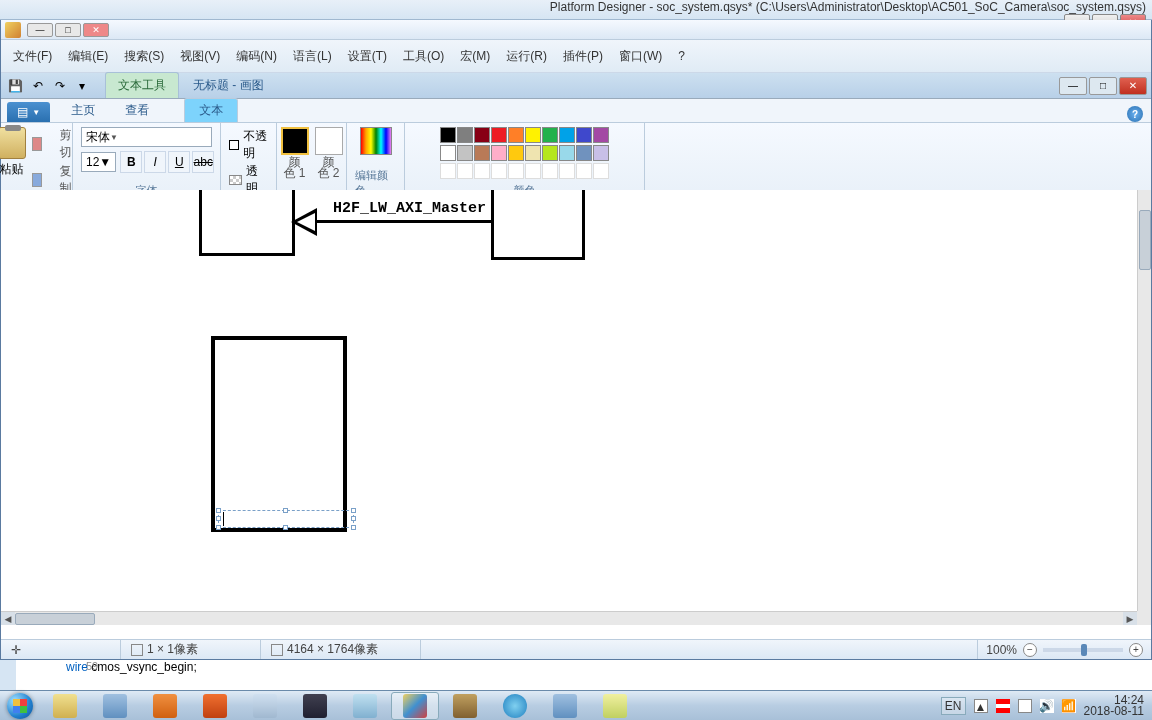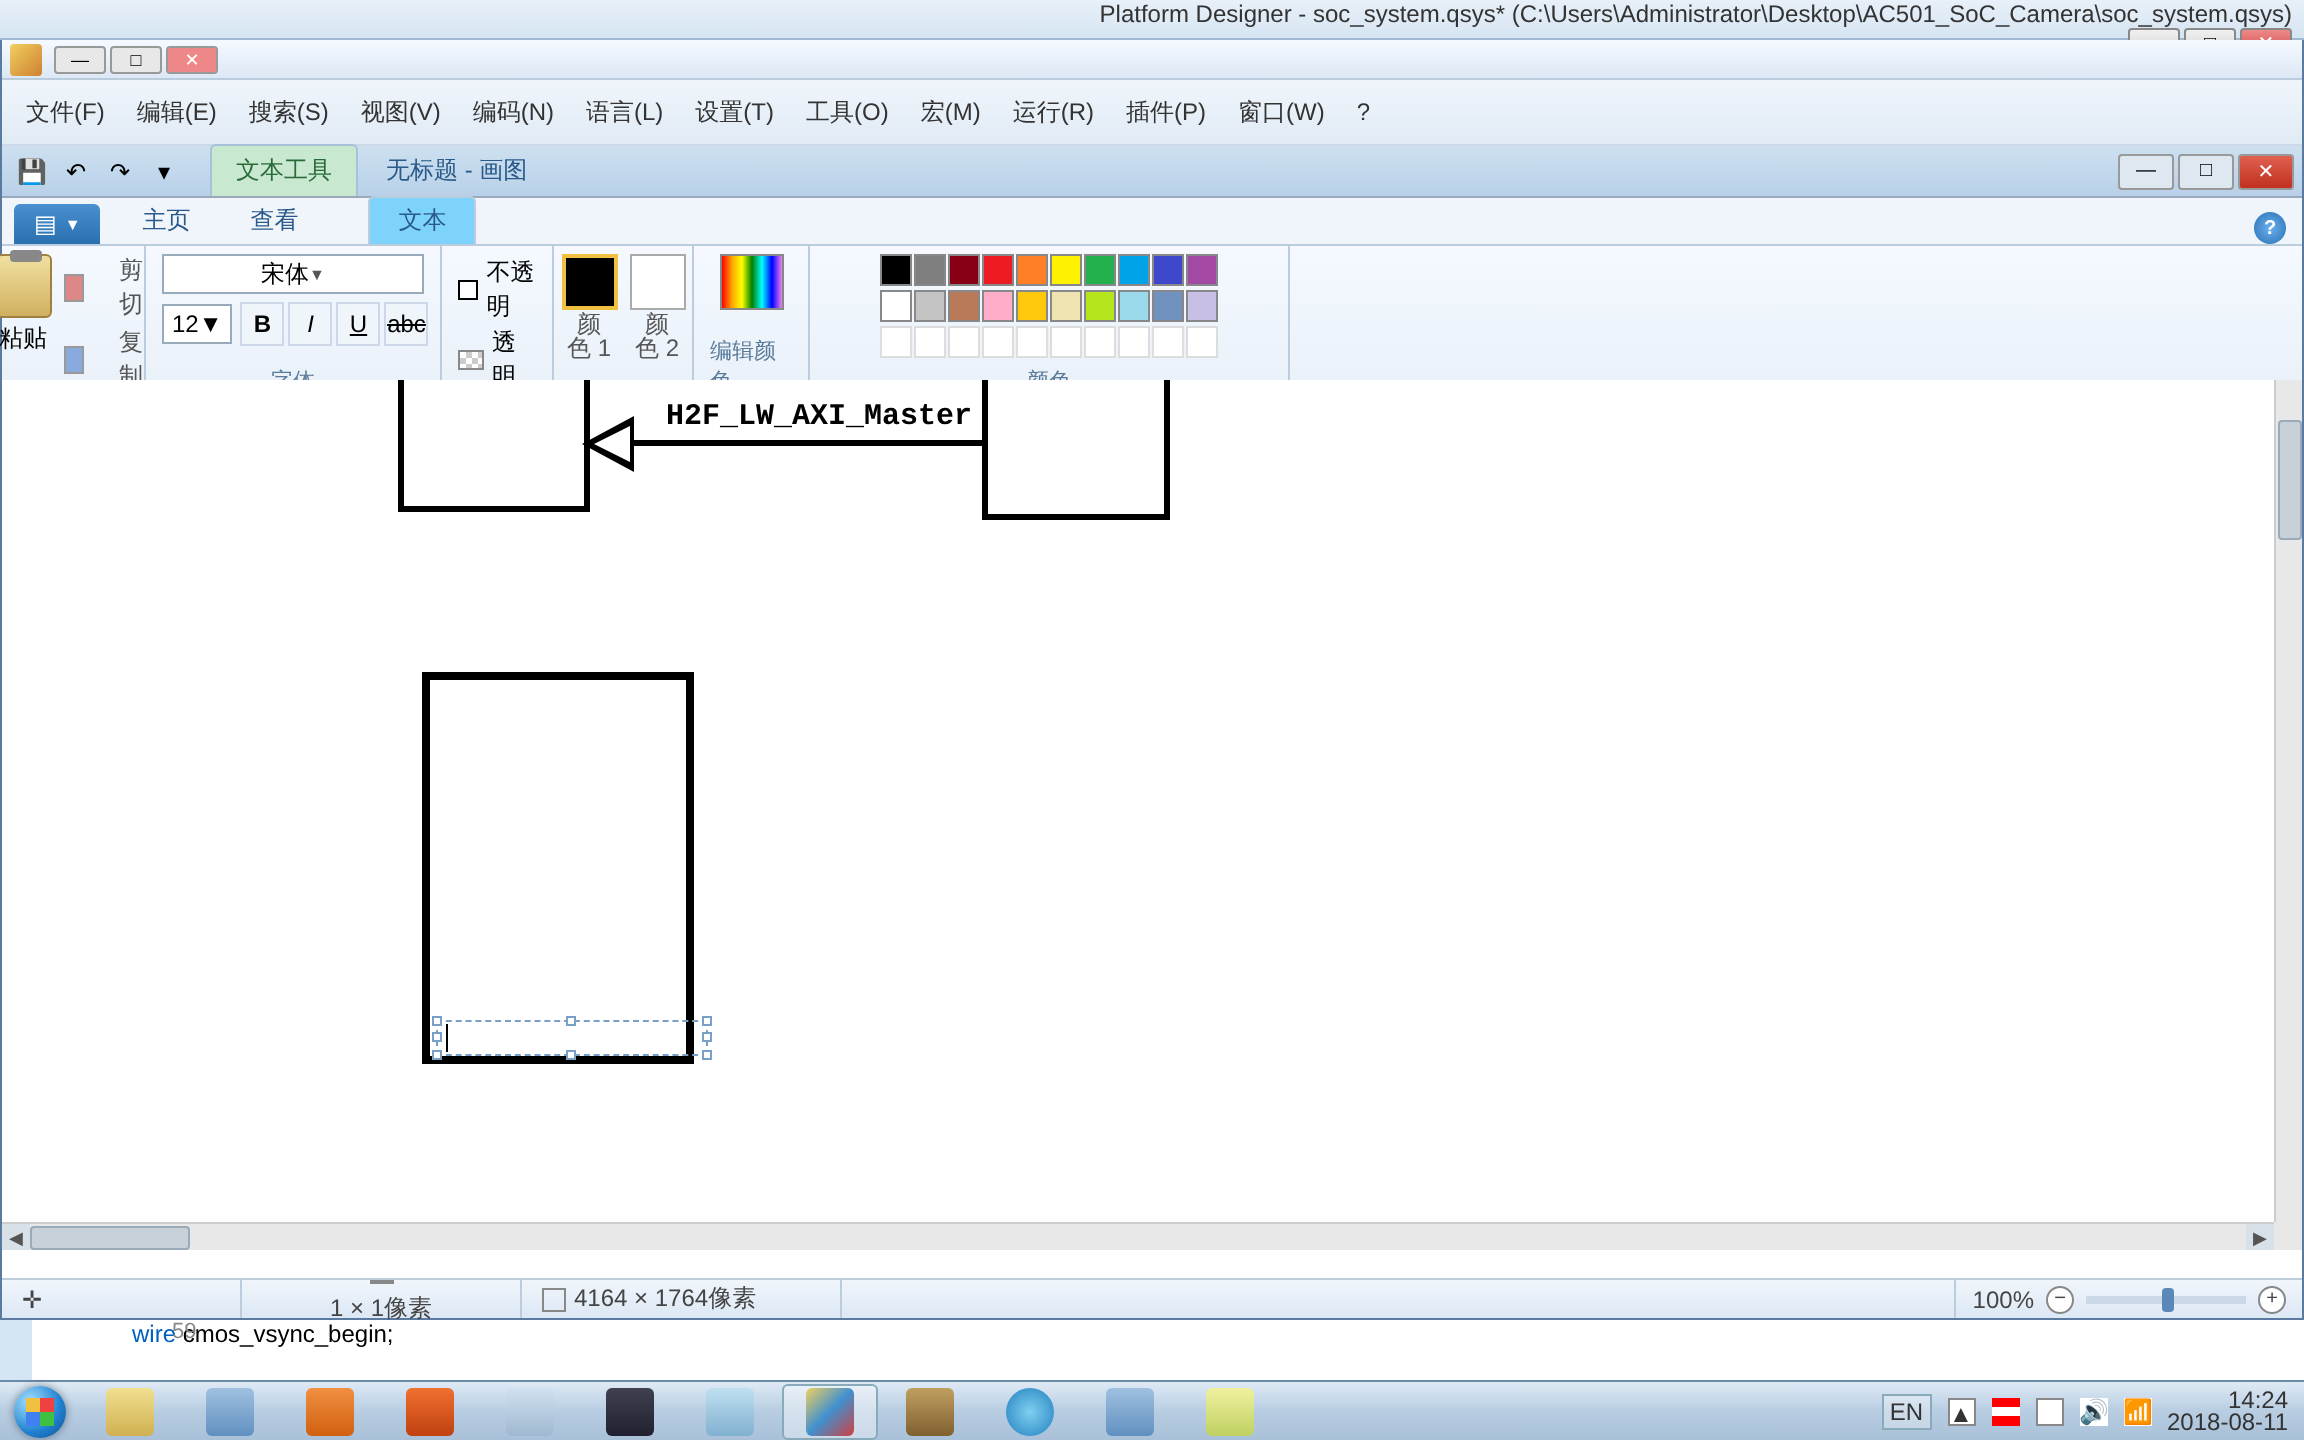--- a/index.html
+++ b/index.html
@@ -55,21 +55,21 @@
 .clipboard-group { width:72px; }
 .paste-big { display:flex; flex-direction:column; align-items:center; gap:2px; }
 .paste-icon { width:28px; height:32px; background: linear-gradient(#f0e0a0,#d0b060); border:1px solid #a08040; border-radius:3px; position:relative; }
 .paste-icon::before { content:""; position:absolute; top:-3px; left:6px; width:16px; height:6px; background:#888; border-radius:2px; }
 .clip-side { display:flex; flex-direction:column; gap:2px; font-size:11px; color:#555; }
 .clip-row { display:flex; gap:18px; align-items:center; }
 .clip-ic { width:14px;height:14px; background:#ccc; border:1px solid #999; }
 
 .font-group { width:148px; }
 .font-row { display:flex; gap:4px; align-items:center; margin-bottom:4px;}
-.font-combo { flex:1; height:20px; border:1px solid #9ab; background:#fff; display:flex; align-items:center; padding:0 4px; font-size:11px; justify-content:center;}
+.font-combo { flex:1; height:20px; border:1px solid #9ab; background:#fff; display:flex; align-items:center; padding:0 4px; font-size:11px; justify-content:flex-start;}
 .font-combo .arr { font-size:8px; color:#555; }
 .size-combo { width:40px; height:20px; border:1px solid #9ab; background:#fff; display:flex;align-items:center; padding:0 4px; justify-content:space-between;}
 .font-fmt { display:flex; gap:2px; }
 .fbtn { width:22px; height:22px; border:1px solid #ccd8e8; background:#f0f5fb; display:flex;align-items:center;justify-content:center; font-size:12px;}
 .fbtn.b { font-weight:bold; }
 .fbtn.i { font-style:italic; }
 .fbtn.u { text-decoration:underline; }
 .fbtn.s { text-decoration:line-through; }
 
 .bg-group { width:56px; }
@@ -373,21 +373,21 @@
     <div class="vscroll">
       <div class="thumb"></div>
     </div>
     <div class="corner"></div>
   </div>
 
   <div class="statusbar">
     <div class="sb-sec" style="width:120px;">
         <span>✛</span>
       </div>
-    <div class="sb-sec" style="width:140px;flex-direction:column;">
+    <div class="sb-sec" style="width:140px;">
         <div class="sb-ic"></div>
         <span>1 × 1像素</span>
       </div>
     <div class="sb-sec" style="width:160px;">
         <div class="sb-ic"></div>
         <span>4164 × 1764像素</span>
       </div>
     <div class="sb-spacer"></div>
     <div class="zoom-ctrl">
       <span>100%</span>

